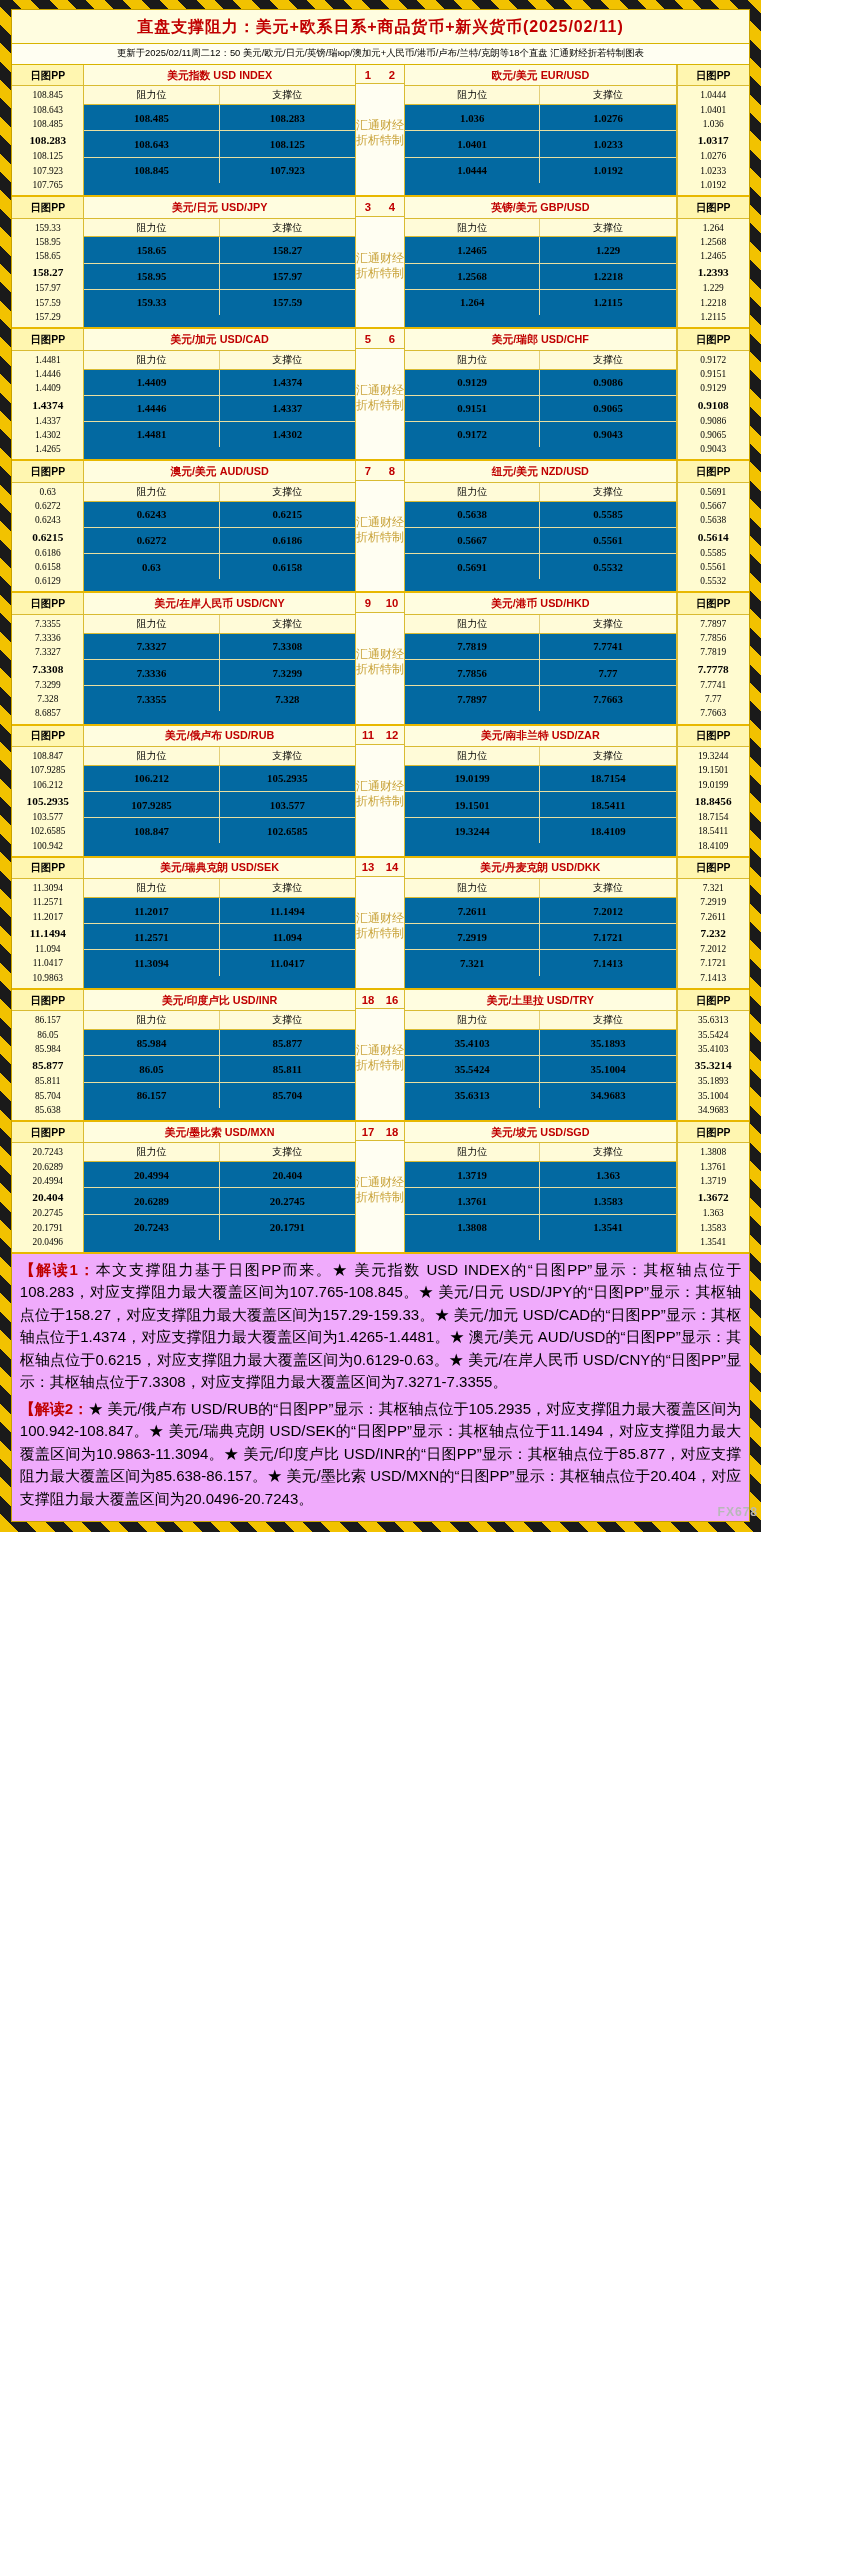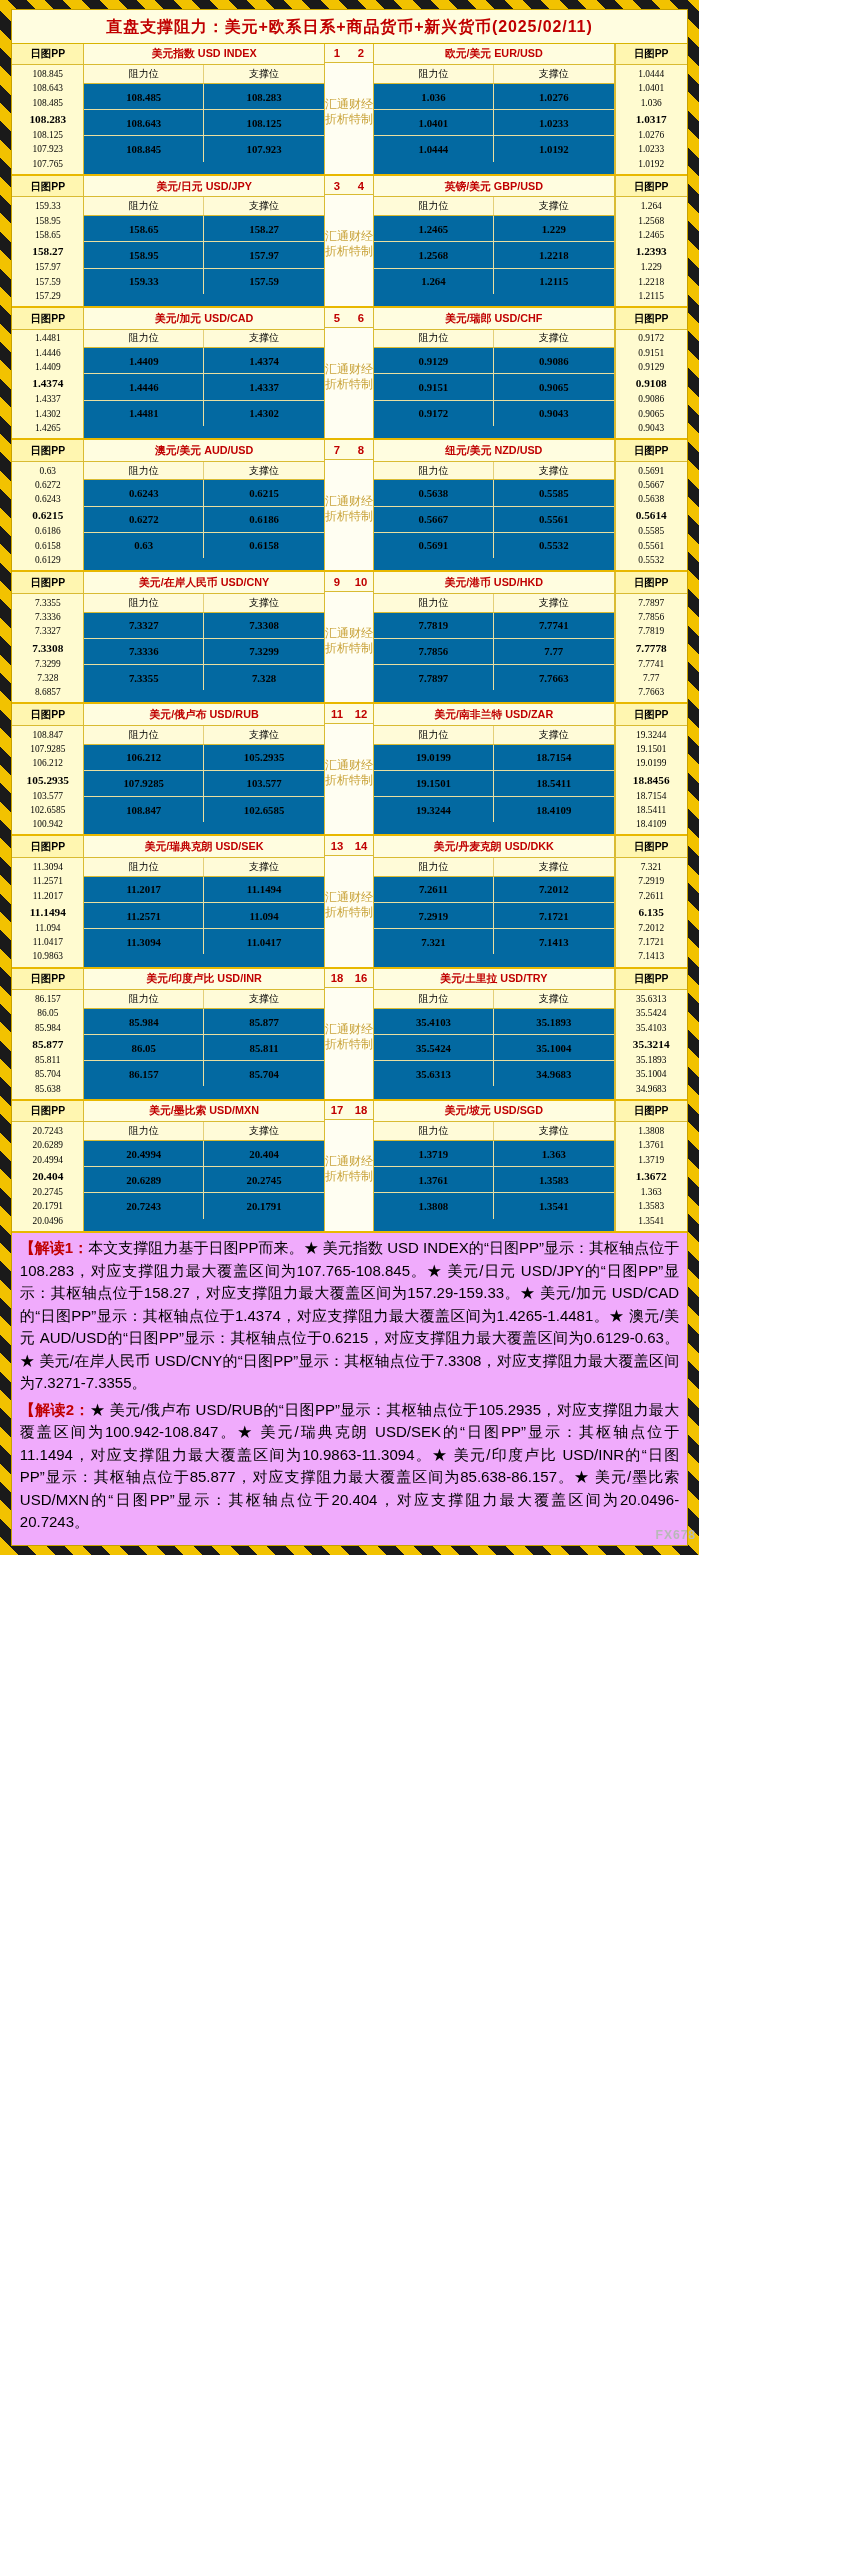--- a/index.html
+++ b/index.html
@@ -5,21 +5,21 @@
   * { box-sizing: border-box; }
   html, body { margin:0; padding:0; }
   body {
     width:851px;
     background:#ffffff;
     font-family:"Liberation Sans", sans-serif;
     font-size:10.4px;
     color:#000;
   }
   .page {
-    width:699px;
+    width:761px;
     position:relative;
     background:
       repeating-linear-gradient(45deg,#f2c200 0 13px,#1a1a1a 13px 26px);
     padding:9.4px 11.3px;
   }
   .inner {
     background:#fffef2;
     border:0.9px solid #c8a200;
   }
   
@@ -178,20 +178,21 @@
 </style>
 </head>
 <body>
 
 <div class="page">
   <div class="inner">
 
     <div class="title-bar">
       <span class="t">直盘支撑阻力：美元+欧系日系+商品货币+新兴货币(2025/02/11)</span>
     </div>
+    <div class="subtitle">更新于2025/02/11周二12：50  美元/欧元/日元/英镑/瑞юр/澳加元+人民币/港币/卢布/兰特/克朗等18个直盘  汇通财经折若特制图表</div>
 
     <div id="blocks">
         <div class="block">
           <div class="col-pp">
             <div class="pp-head">日图PP</div>
             <div class="pp-list">
               <div>108.845</div>
               <div>108.643</div>
               <div>108.485</div>
               <div class="mid">108.283</div>
@@ -677,21 +678,21 @@
               <div>7.321</div>
               <div>7.1413</div>
             </div>
           </div>
           <div class="col-pp right">
             <div class="pp-head">日图PP</div>
             <div class="pp-list">
               <div>7.321</div>
               <div>7.2919</div>
               <div>7.2611</div>
-              <div class="mid">6.135</div>
+              <div class="mid">7.232</div>
               <div>7.2012</div>
               <div>7.1721</div>
               <div>7.1413</div>
             </div>
           </div>
         </div>
         <div class="block">
           <div class="col-pp">
             <div class="pp-head">日图PP</div>
             <div class="pp-list">

